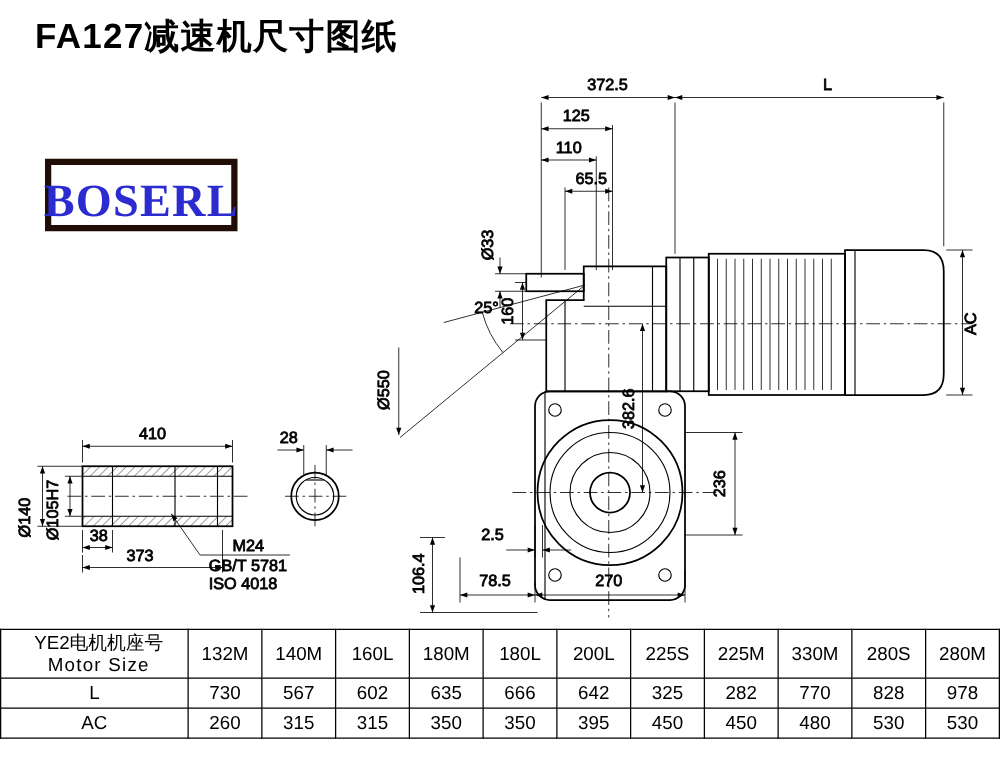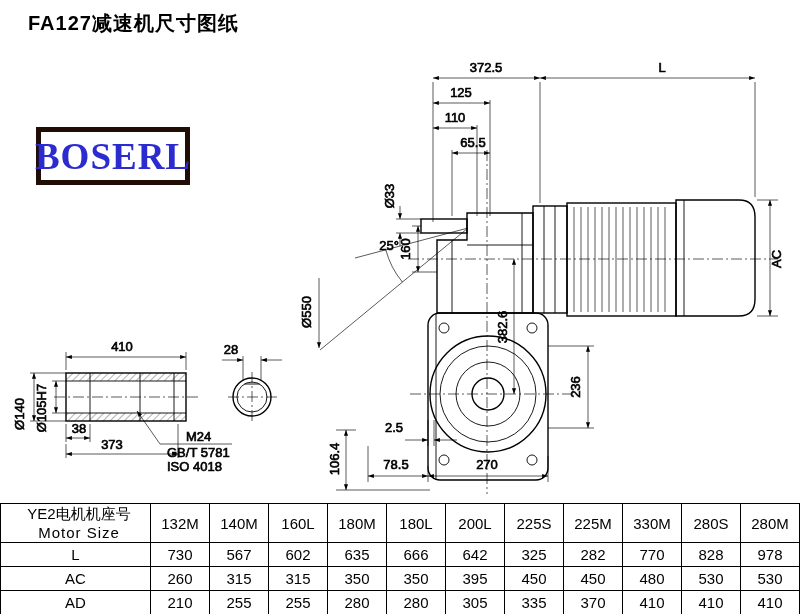--- a/index.html
+++ b/index.html
@@ -3,26 +3,26 @@
 <meta charset="utf-8">
 <style>
   * { margin:0; padding:0; box-sizing:border-box; }
   html,body { background:#fff; }
   body {
     width:800px; height:614px; position:relative; overflow:hidden;
     font-family:"Liberation Sans", sans-serif; color:#000;
   }
   .title {
     position:absolute; left:28px; top:10px;
-    font-size:20px; font-weight:bold; letter-spacing:1px; white-space:nowrap;
+    font-size:28px; font-weight:bold; letter-spacing:1px; white-space:nowrap;
   }
   .logo {
     position:absolute; left:36px; top:127px; width:154px; height:58px;
     border:5px solid #200d06; background:#fff;
-    display:flex; align-items:center; justify-content:center;
+    display:flex; align-items:flex-end; justify-content:center;
   }
   .logo span {
     font-family:"Liberation Serif", serif; font-size:37px; font-weight:bold;
     color:#2b2bd0; letter-spacing:1px; line-height:1;
   }
   svg.drawing { position:absolute; left:0; top:0; }
   .ol { stroke:#000; stroke-width:1.4; fill:none; }
   .ml { stroke:#000; stroke-width:0.9; fill:none; }
   .tl { stroke:#000; stroke-width:0.65; fill:none; }
   .cl { stroke:#000; stroke-width:0.65; fill:none; stroke-dasharray:11 3 2 3; }
@@ -345,28 +345,14 @@
     <td>315</td>
     <td>350</td>
     <td>350</td>
     <td>395</td>
     <td>450</td>
     <td>450</td>
     <td>480</td>
     <td>530</td>
     <td>530</td>
   </tr>
-  <tr class="datarow">
-    <td>AD</td>
-    <td>210</td>
-    <td>255</td>
-    <td>255</td>
-    <td>280</td>
-    <td>280</td>
-    <td>305</td>
-    <td>335</td>
-    <td>370</td>
-    <td>410</td>
-    <td>410</td>
-    <td>410</td>
-  </tr>
 </tbody>
   </table>
 
 </body></html>

